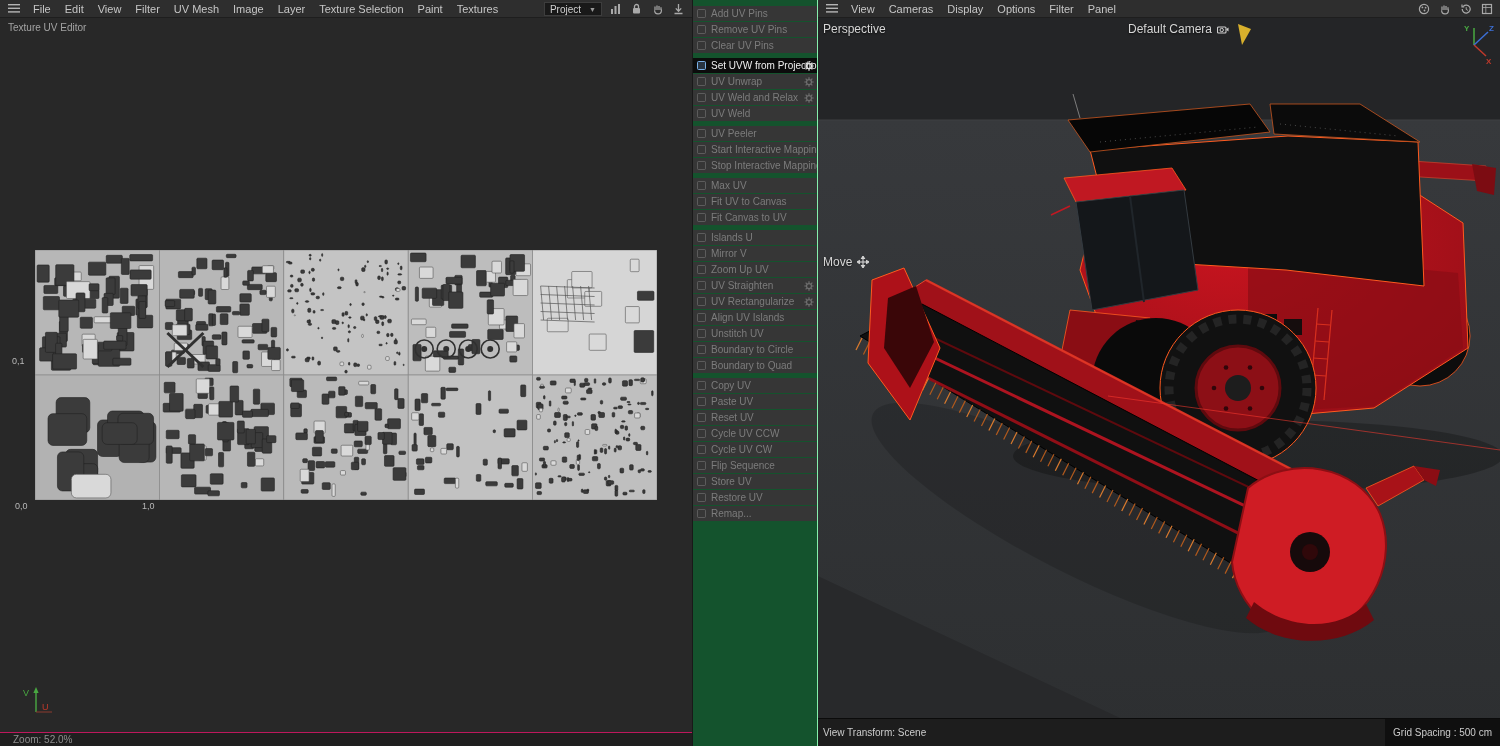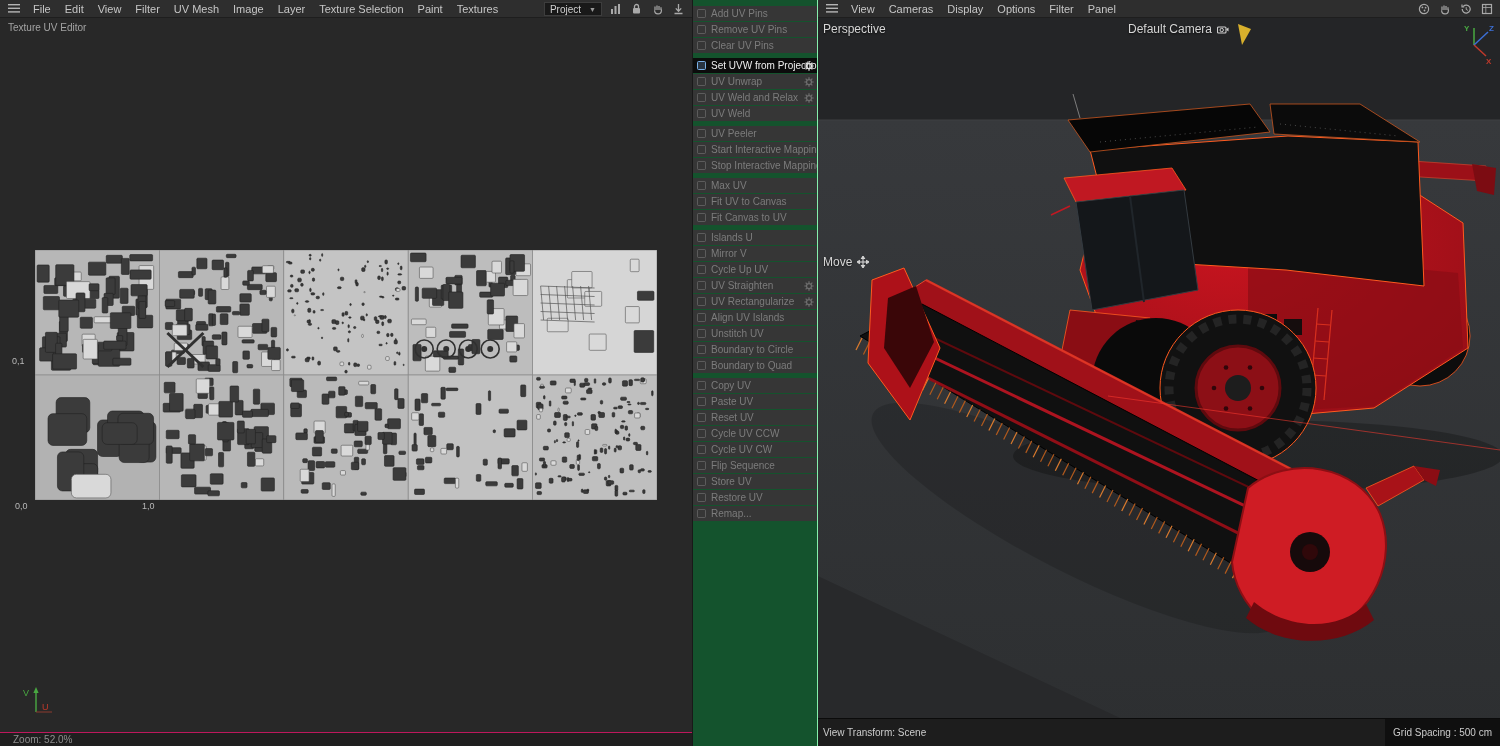--- a/index.html
+++ b/index.html
@@ -875,21 +875,21 @@
           <div class="cmd-row">
             <span class="cmd-icon"></span>
             <span class="cmd-label">Islands U</span>
           </div>
           <div class="cmd-row">
             <span class="cmd-icon"></span>
             <span class="cmd-label">Mirror V</span>
           </div>
           <div class="cmd-row">
             <span class="cmd-icon"></span>
-            <span class="cmd-label">Cycle Up UV</span>
+            <span class="cmd-label">Zoom Up UV</span>
           </div>
           <div class="cmd-row">
             <span class="cmd-icon"></span>
             <span class="cmd-label">UV Straighten</span>
             <span class="cmd-gear"><svg viewBox="0 0 12 12" width="10" height="10">
                 <circle cx="6" cy="6" r="3" fill="none" stroke="currentColor" stroke-width="1.5"></circle>
                 <g stroke="currentColor" stroke-width="1.4">
                   <line x1="6" y1="0.4" x2="6" y2="2.4"></line>
                   <line x1="6" y1="9.6" x2="6" y2="11.6"></line>
                   <line x1="0.4" y1="6" x2="2.4" y2="6"></line>

